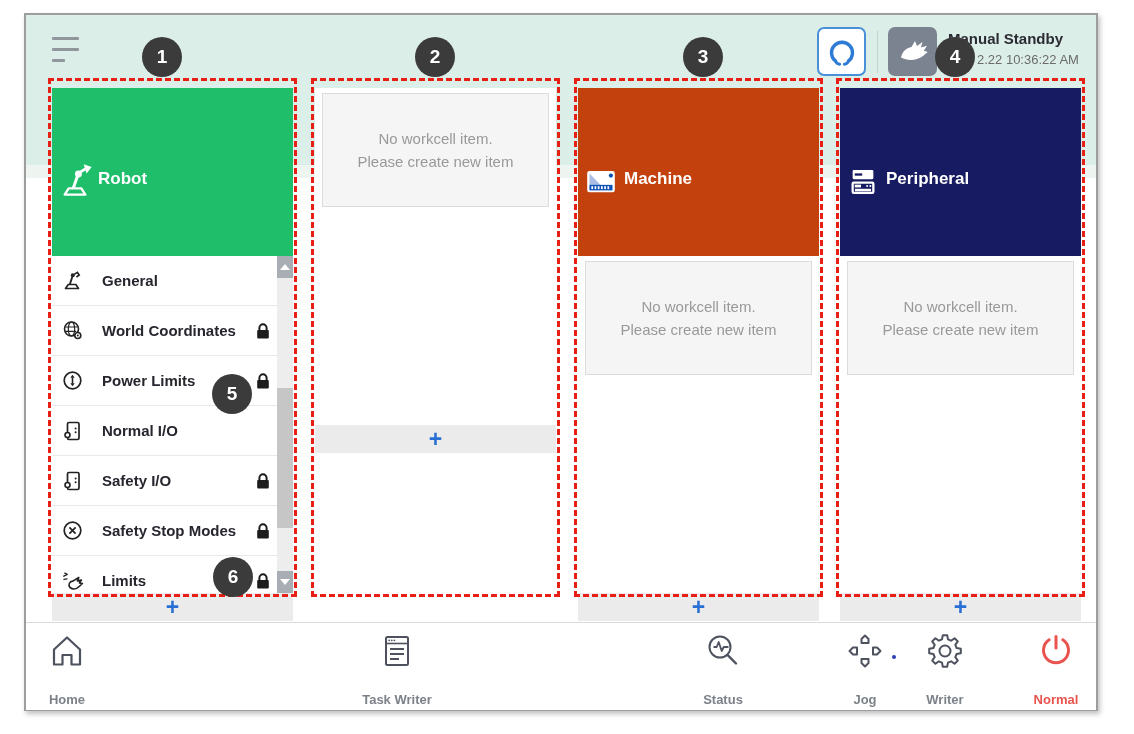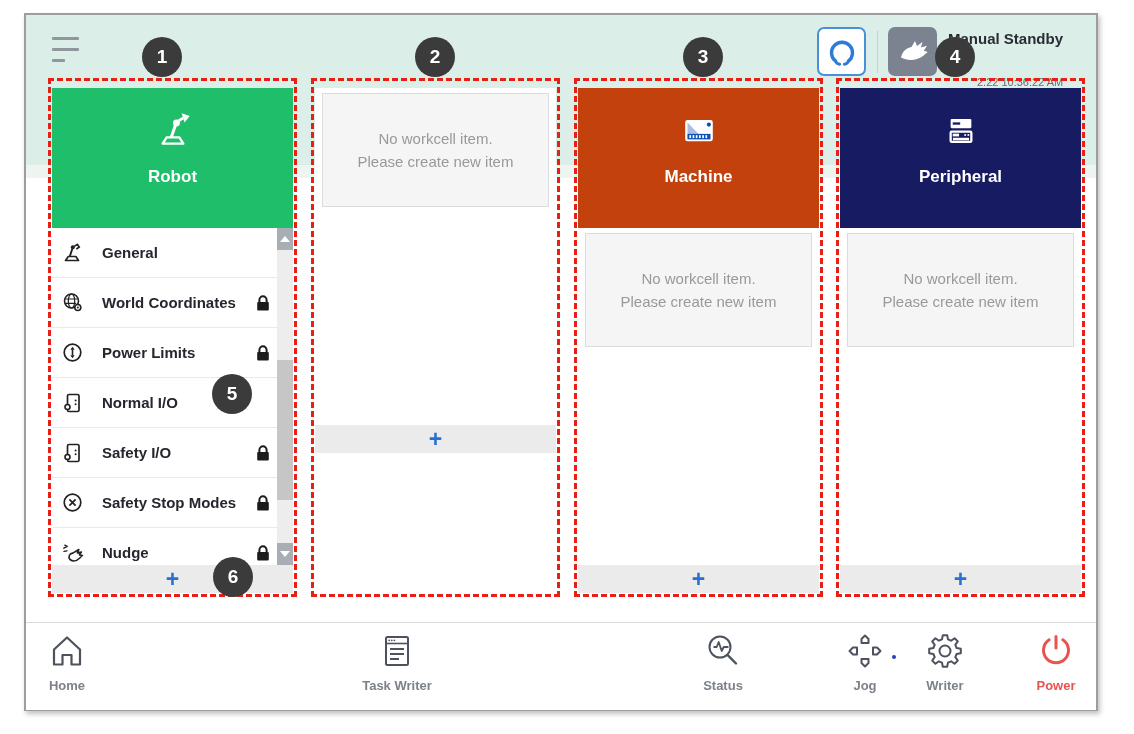--- a/index.html
+++ b/index.html
@@ -18,25 +18,25 @@
   .hamburger .l3{top:24px;width:13px;}
 
   
   .tool-btn{position:absolute;top:12px;width:49px;height:49px;border-radius:7px;box-sizing:border-box;}
   .btn-gripper{left:791px;background:#fff;border:2px solid #4a90d9;}
   .btn-hand{left:862px;background:#7b8290;border:0;}
   .tool-btn svg{display:block;margin:4px auto;}
   .tr-divider{position:absolute;left:851px;top:16px;width:1px;height:42px;background:#c3d2cd;}
   .mode-block{position:absolute;left:922px;top:15px;width:160px;}
   .mode-line{font-size:15px;font-weight:bold;color:#2b2b33;}
-  .date-line{position:absolute;left:951px;top:37px;font-size:11px;color:#6b6b6b;white-space:nowrap;margin-top:24px;}
+  .date-line{position:absolute;left:951px;top:37px;font-size:13px;color:#6b6b6b;white-space:nowrap;}
 
   
   .col{position:absolute;top:73px;width:241px;height:505px;}
-  .col-header{height:140px;display:flex;flex-direction:column;align-items:center;justify-content:flex-start;cursor:pointer;}
+  .col-header{height:168px;display:flex;flex-direction:row;align-items:center;justify-content:flex-start;cursor:pointer;}
   .col-header svg{margin-top:20px;}
   .col-title{margin-top:13px;color:#fff;font-size:17px;font-weight:bold;}
   .col-body{position:relative;height:337px;background:#fff;overflow:hidden;}
   .plusbar{height:28px;background:#ebebeb;display:flex;align-items:center;justify-content:center;cursor:pointer;}
   .plusbar span{color:#2a6fd4;font-size:23px;font-weight:bold;line-height:22px;}
 
   
   .rowlist{position:absolute;left:0;top:0;right:16px;}
   .row{height:50px;box-sizing:border-box;border-bottom:1px solid #e9e9e9;display:flex;align-items:center;
        padding-left:8px;position:relative;background:#fff;cursor:pointer;}
@@ -59,21 +59,21 @@
 
   
   .dashrect{position:absolute;top:63px;width:249px;height:519px;border:3px dashed #e81f14;box-sizing:border-box;pointer-events:none;}
   .badge{position:absolute;width:40px;height:40px;border-radius:50%;background:#3b3b3b;color:#fff;
          font-size:19px;font-weight:bold;display:flex;align-items:center;justify-content:center;z-index:30;}
 
   
   .nav{position:absolute;left:0;top:607px;width:100%;height:87px;background:#fff;border-top:1px solid #d9d9d9;}
   .navitem{position:absolute;top:8px;width:124px;text-align:center;cursor:pointer;}
   .navitem svg{display:inline-block;}
-  .navlabel{margin-top:3px;font-size:13px;font-weight:bold;color:#7c818a;}
+  .navlabel{margin-top:17px;font-size:13px;font-weight:bold;color:#7c818a;}
   .navitem.active .navlabel{color:#31b6d8;}
   .navitem.power .navlabel{color:#e9534e;}
   .jogdot{position:absolute;left:866px;top:640px;width:4px;height:4px;border-radius:50%;background:#2d3bb5;}
 </style>
 </head>
 <body>
 
 <div id="stage">
 <div id="ui">
 
@@ -184,21 +184,21 @@
           <svg class="lock" viewBox="0 0 20 20">
             <path d="M6.4 9.2 V6.9 a3.6 3.6 0 0 1 7.2 0 V9.2" fill="none" stroke="#1c1c1c" stroke-width="2"></path>
             <rect x="4.2" y="9" width="11.6" height="8.4" rx="1" fill="#1c1c1c"></rect>
           </svg>
         </div>
         <div class="row">
           <svg class="ric" viewBox="0 0 24 24">
             <path d="M2.8 7.2 l3-1.6 M3 10.4 l3-.5 M3.8 4.2 l2.4 1.2" stroke="#222" stroke-width="1.4" fill="none" stroke-linecap="round"></path>
             <path d="M9 18.5 c-2.2-3 -.4-6.2 2.8-6.4 l6-3.6 -1.4 3.4 4-.9 -2 2.9 3 .6 -2.6 2.5 c-3 3 -6.8 3.8 -9.8 1.5 z" fill="none" stroke="#222" stroke-width="1.6" stroke-linejoin="round"></path>
           </svg>
-          <span class="rlabel">Nudge</span>
+          <span class="rlabel">Limits</span>
           <svg class="lock" viewBox="0 0 20 20">
             <path d="M6.4 9.2 V6.9 a3.6 3.6 0 0 1 7.2 0 V9.2" fill="none" stroke="#1c1c1c" stroke-width="2"></path>
             <rect x="4.2" y="9" width="11.6" height="8.4" rx="1" fill="#1c1c1c"></rect>
           </svg>
         </div>
       </div>
       <div class="sbar">
         <div class="sbtn up">
               <div class="tri-up"></div>
             </div>
@@ -332,19 +332,19 @@
         <path d="M35.8 17.8 L35.8 22.2 L31.6 23.0 L30.3 26.1 L32.8 29.6 L29.6 32.8 L26.1 30.3 L23.0 31.6 L22.2 35.8 L17.8 35.8 L17.0 31.6 L13.9 30.3 L10.4 32.8 L7.2 29.6 L9.7 26.1 L8.4 23.0 L4.2 22.2 L4.2 17.8 L8.4 17.0 L9.7 13.9 L7.2 10.4 L10.4 7.2 L13.9 9.7 L17.0 8.4 L17.8 4.2 L22.2 4.2 L23.0 8.4 L26.1 9.7 L29.6 7.2 L32.8 10.4 L30.3 13.9 L31.6 17.0 Z" fill="none" stroke="#4d525e" stroke-width="2" stroke-linejoin="round"></path>
         <circle cx="20" cy="20" r="5.5" fill="none" stroke="#4d525e" stroke-width="2"></circle>
       </svg>
       <div class="navlabel">Writer</div>
     </div>
     <div class="navitem power" style="left:968px">
       <svg width="40" height="40" viewBox="0 0 40 40">
         <path d="M20 5.5 V17" stroke="#e9534e" stroke-width="3" stroke-linecap="round" fill="none"></path>
         <path d="M13.2 8.8 A12.5 12.5 0 1 0 26.8 8.8" fill="none" stroke="#e9534e" stroke-width="3" stroke-linecap="round"></path>
       </svg>
-      <div class="navlabel">Power</div>
+      <div class="navlabel">Normal</div>
     </div>
   </div>
   <div class="jogdot"></div>
 
 </div>
 </div>
 
 </body></html>

